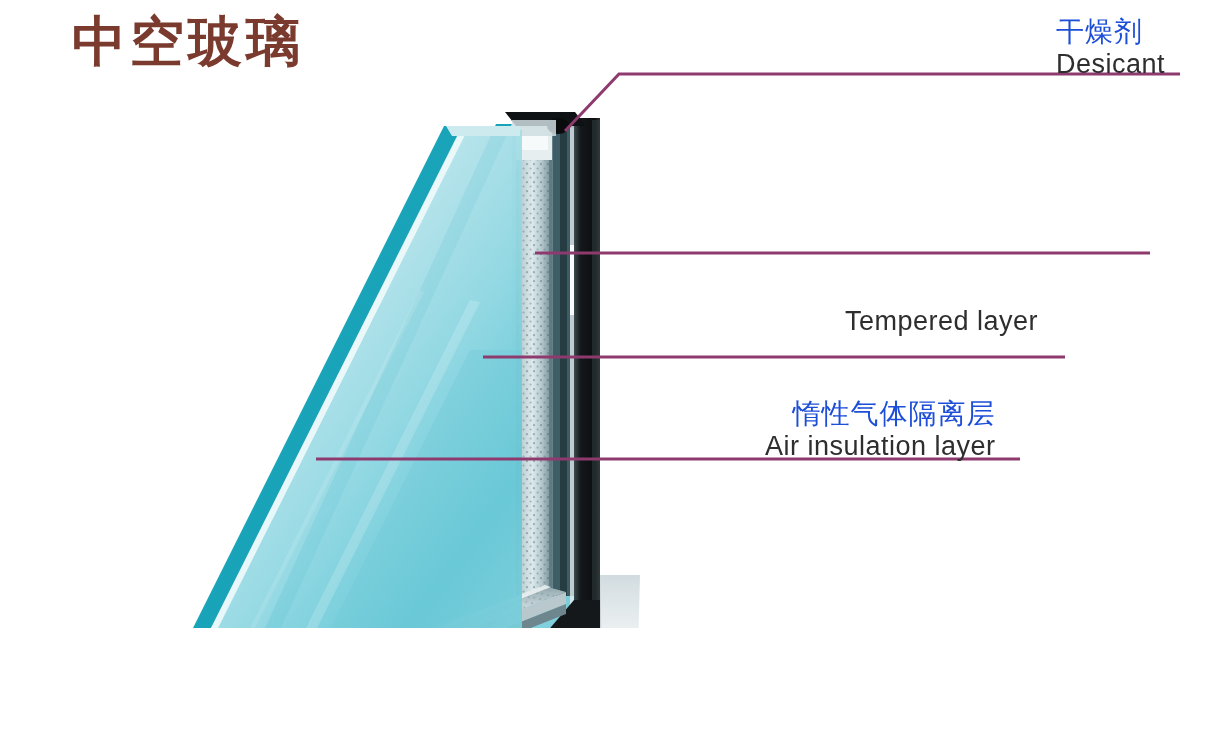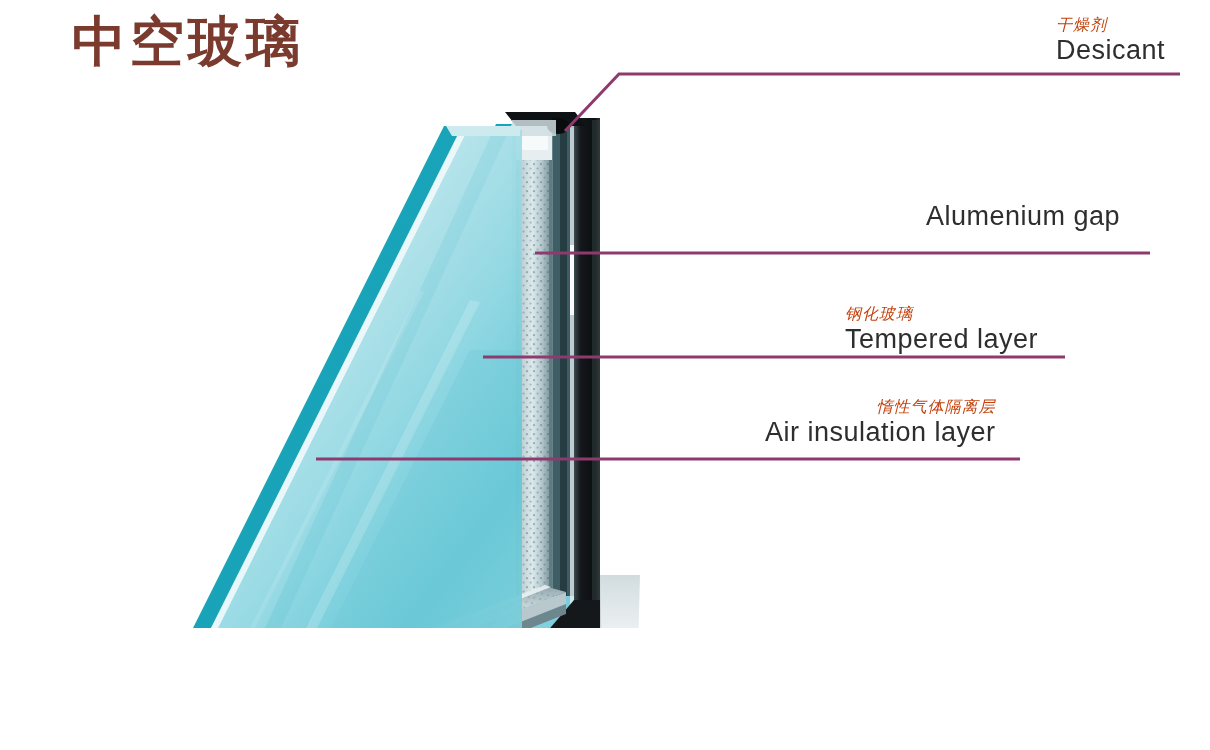--- a/index.html
+++ b/index.html
@@ -43,25 +43,24 @@
   }
 
   
   .callout {
     position: absolute;
     white-space: nowrap;
   }
   .callout .cn {
     display: block;
     font-family: "DejaVu Sans", sans-serif;
-    font-size: 16px;
-    color: #c2410c;
+    font-size: 28px;
+    color: #1d4ed8;
     letter-spacing: 1px;
     line-height: 1.15;
-    font-style: italic;
   }
   .callout .en {
     display: block;
     font-family: Liberation Sans, sans-serif;
     font-size: 27px;
     color: #2e2e2e;
     line-height: 1.2;
     letter-spacing: 0.5px;
   }
 
@@ -248,25 +247,23 @@
     <polyline points="483,357 1065,357" fill="none" stroke="#8e3a6e" stroke-width="3"></polyline>
     <polyline points="316,459 1020,459" fill="none" stroke="#8e3a6e" stroke-width="3"></polyline>
   </svg>
 
   <div class="callout" id="callout-desicant">
     <span class="cn">干燥剂</span>
     <span class="en">Desicant</span>
   </div>
 
   <div class="callout" id="callout-alumenium">
-    <span class="en">Alumenium gap</span>
   </div>
 
   <div class="callout" id="callout-tempered">
-    <span class="cn">钢化玻璃</span>
     <span class="en">Tempered layer</span>
   </div>
 
   <div class="callout" id="callout-air">
     <span class="cn">惰性气体隔离层</span>
     <span class="en">Air insulation layer</span>
   </div>
 
 </div>
 

